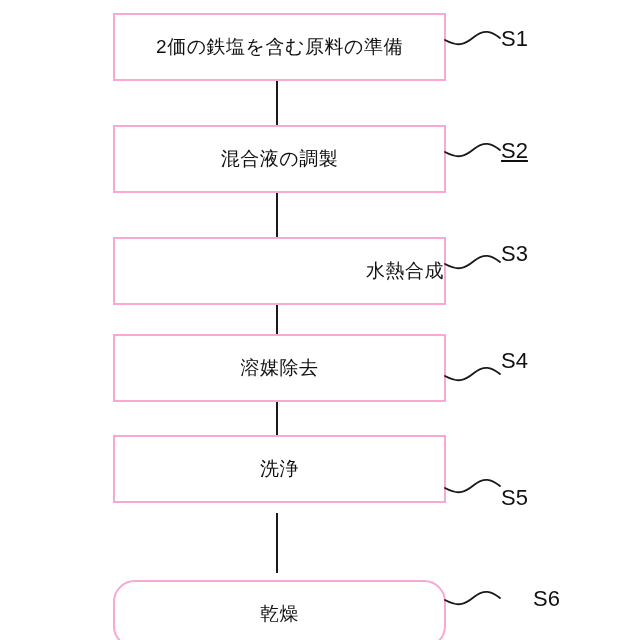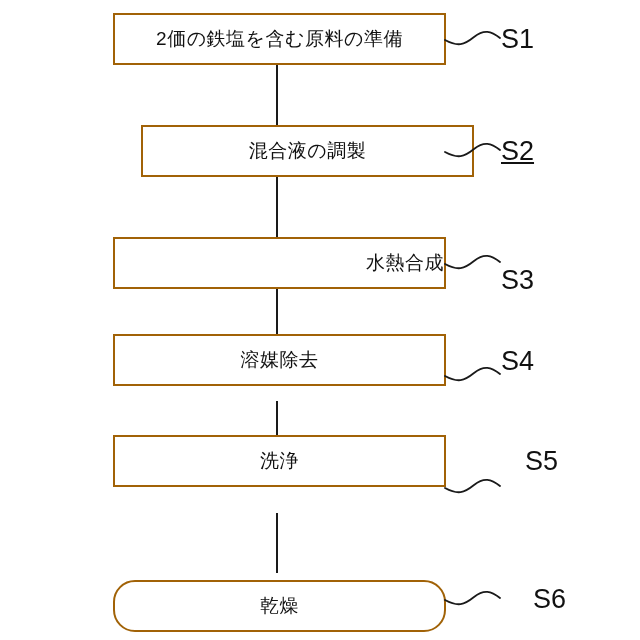--- a/index.html
+++ b/index.html
@@ -12,23 +12,23 @@
     position: relative;
     width: 640px;
     height: 640px;
     background: #ffffff;
     overflow: hidden;
   }
   .flow-box {
     position: absolute;
     left: 113px;
     width: 333px;
-    height: 52px;
+    height: 68px;
     box-sizing: border-box;
-    border: 2px solid #a16207;
+    border: 2px solid #f9a8d4;
     background: #ffffff;
     display: flex;
     align-items: center;
     justify-content: center;
   }
   .flow-box .box-label {
     font-size: 19px;
     letter-spacing: 0.5px;
     color: #111111;
     white-space: nowrap;
@@ -43,30 +43,30 @@
     position: absolute;
     left: 444px;
     width: 58px;
     height: 22px;
   }
   .step-id {
     position: absolute;
     left: 501px;
     height: 28px;
     line-height: 28px;
-    font-size: 27px;
+    font-size: 22px;
     color: #111111;
     white-space: nowrap;
   }
   
   .row0 .flow-box { top: 13px; }  .row0 .leader { top: 28px; }  .row0 .step-id { top: 25px; }
-  .row1 .flow-box { top: 125px; margin-left: 28px; } .row1 .leader { top: 140px; } .row1 .step-id { top: 137px; text-decoration: underline; }
-  .row2 .flow-box { top: 237px; justify-content: flex-end; } .row2 .leader { top: 252px; } .row2 .step-id { top: 266px; text-align: right; }
+  .row1 .flow-box { top: 125px; } .row1 .leader { top: 140px; } .row1 .step-id { top: 137px; text-decoration: underline; }
+  .row2 .flow-box { top: 237px; justify-content: flex-end; } .row2 .leader { top: 252px; } .row2 .step-id { top: 240px; text-align: right; }
   .row3 .flow-box { top: 334px; } .row3 .leader { top: 364px; } .row3 .step-id { top: 347px; }
-  .row4 .flow-box { top: 435px; } .row4 .leader { top: 476px; } .row4 .step-id { top: 447px; margin-left: 24px; }
+  .row4 .flow-box { top: 435px; } .row4 .leader { top: 476px; } .row4 .step-id { top: 484px; }
   .row5 .flow-box { top: 580px; border-radius: 22px; } .row5 .leader { top: 588px; } .row5 .step-id { top: 585px; margin-left: 32px; }
   .conn0 { top: 65px; height: 60px; }
   .conn1 { top: 177px; height: 60px; }
   .conn2 { top: 289px; height: 60px; }
   .conn3 { top: 401px; height: 60px; }
   .conn4 { top: 513px; height: 60px; }
 </style>
 </head>
 <body>
 

